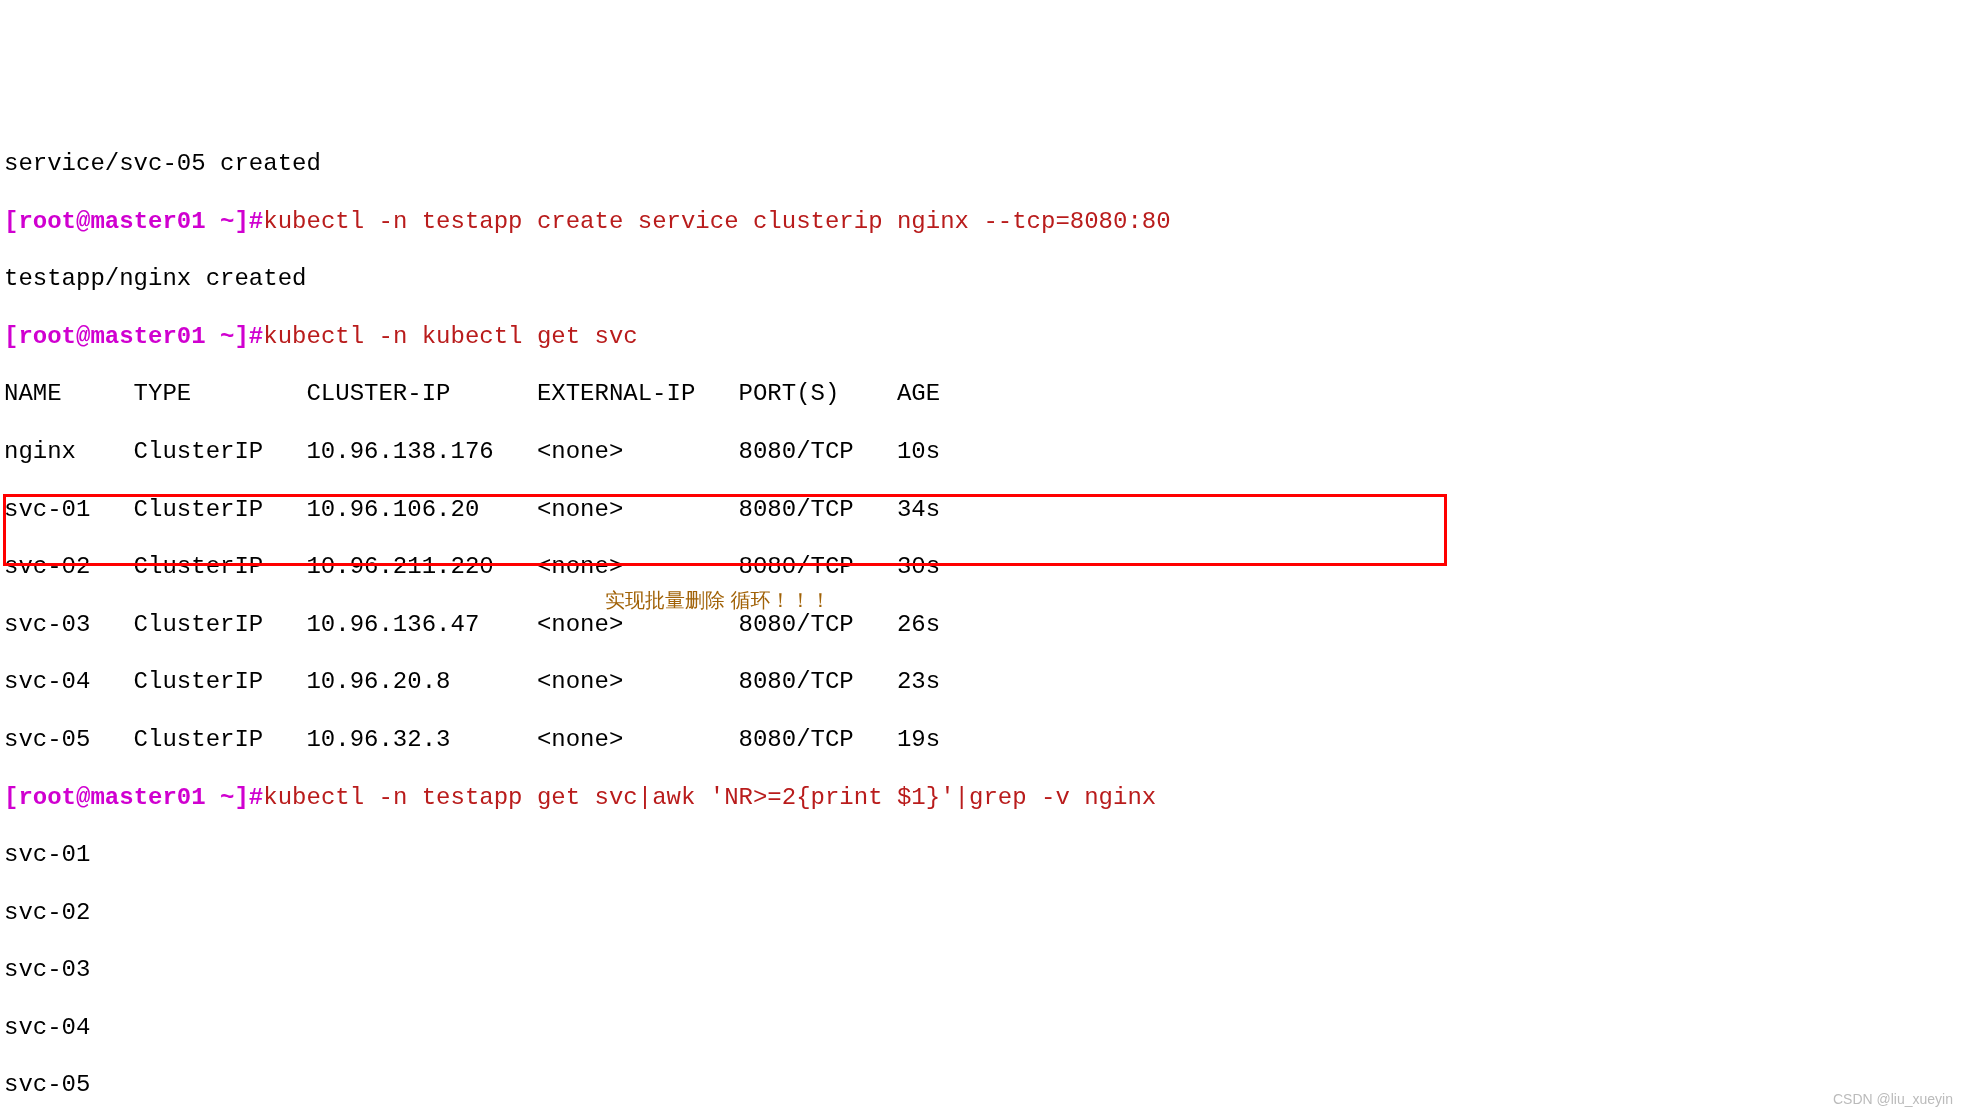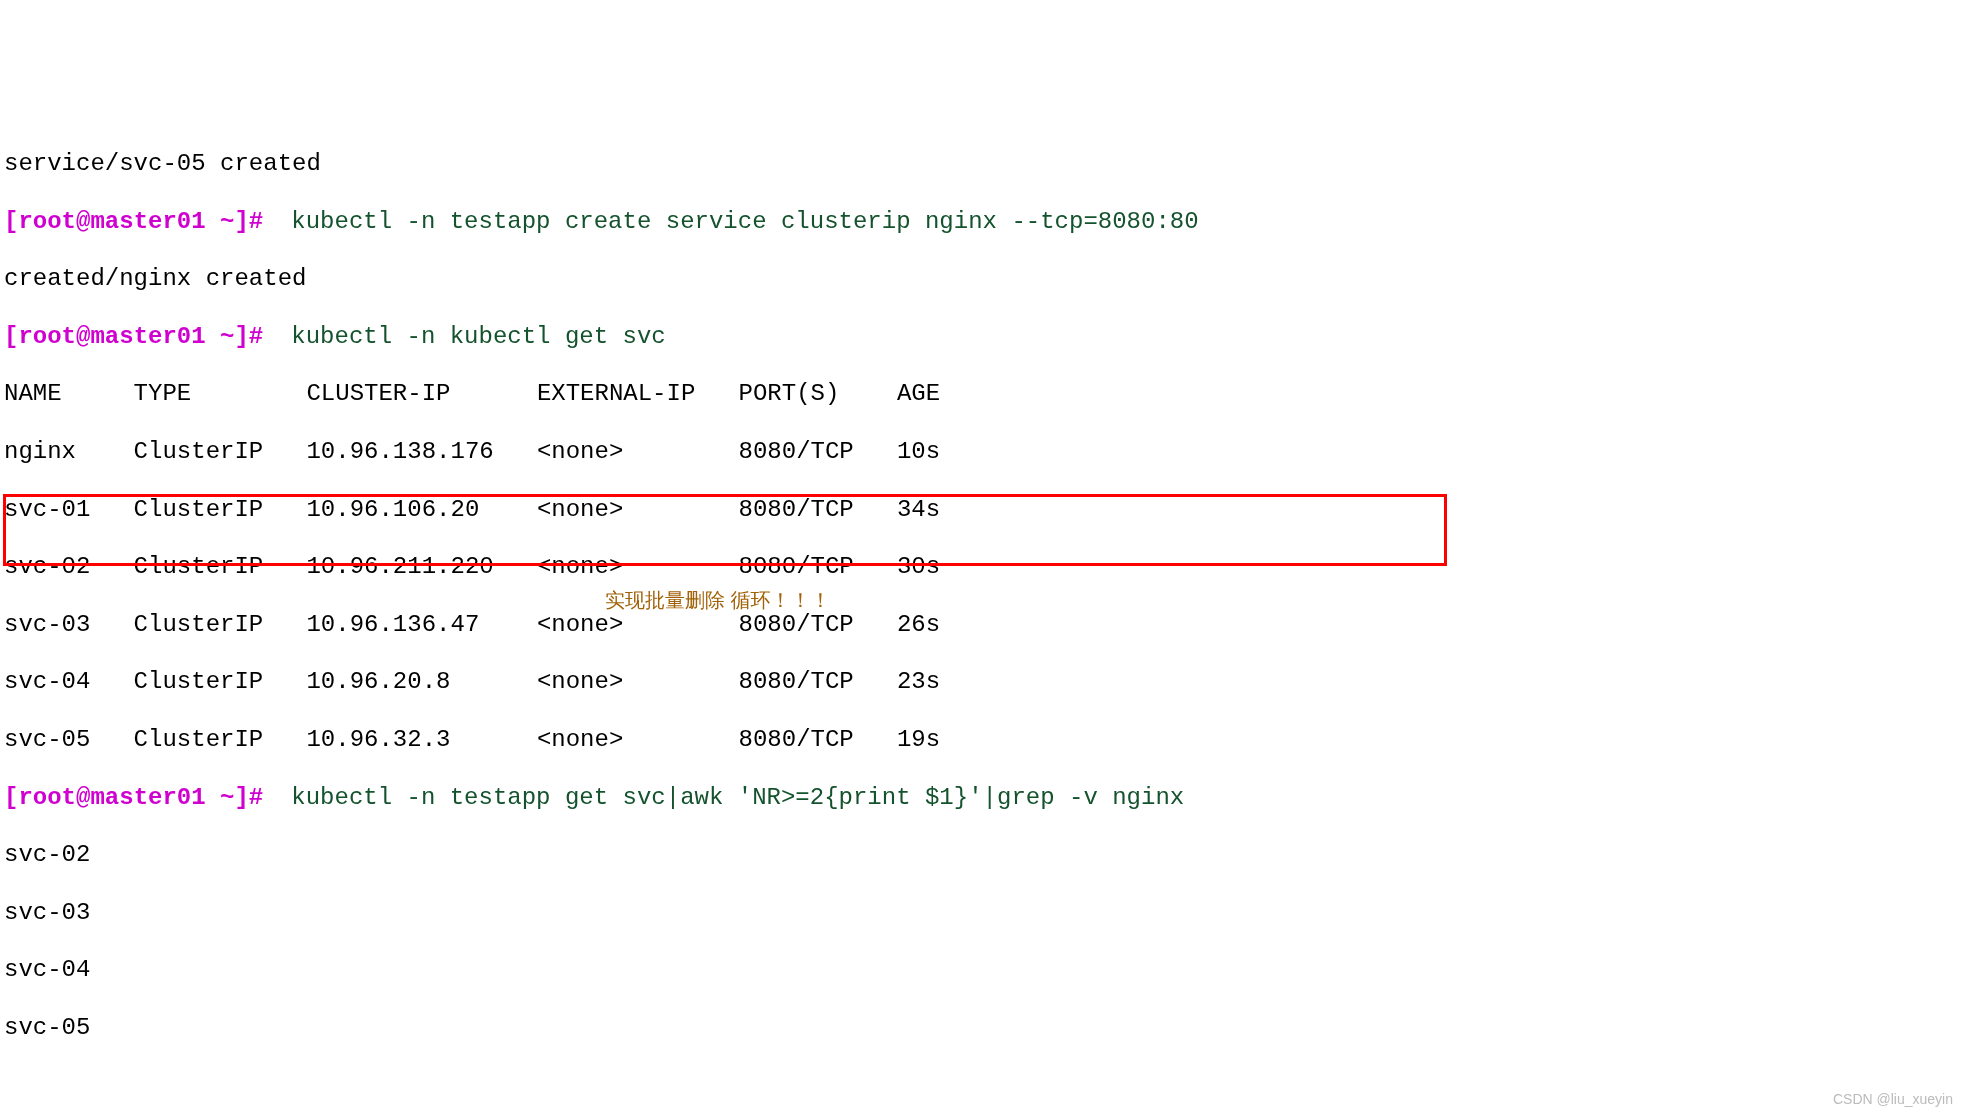--- a/index.html
+++ b/index.html
@@ -10,21 +10,21 @@
     line-height: 1.2;
     background: #ffffff;
     color: #000000;
     white-space: pre;
     overflow-x: hidden;
   }
   .term {
     padding: 6px 4px 4px 4px;
   }
   .magenta { color: #d000d0; font-weight: bold; }
-  .black { color: #14532d; margin-left: 28px; }
+  .black { color: #b91c1c; }
   .highlight-box {
     position: absolute;
     border: 3px solid #ff0000;
     pointer-events: none;
     z-index: 5;
   }
   .annotation {
     position: absolute;
     color: #a16207;
     font-family: sans-serif;
@@ -42,30 +42,31 @@
   .row { display: block; }
 </style>
 </head>
 <body>
 
 
 
 <div class="term">
 <span class="row">service/svc-05 created</span>
 <span class="row"><span class="magenta"><span>[</span><span>root@master01</span><span> ~</span><span>]#</span></span><span class="black">kubectl -n testapp create service clusterip nginx --tcp=8080:80</span></span>
-<span class="row">created/nginx created</span>
+<span class="row">testapp/nginx created</span>
 <span class="row"><span class="magenta"><span>[</span><span>root@master01</span><span> ~</span><span>]#</span></span><span class="black">kubectl -n kubectl get svc</span></span>
 <span class="row">NAME     TYPE        CLUSTER-IP      EXTERNAL-IP   PORT(S)    AGE</span>
 <span class="row">nginx    ClusterIP   10.96.138.176   &lt;none&gt;        8080/TCP   10s</span>
 <span class="row">svc-01   ClusterIP   10.96.106.20    &lt;none&gt;        8080/TCP   34s</span>
 <span class="row">svc-02   ClusterIP   10.96.211.220   &lt;none&gt;        8080/TCP   30s</span>
 <span class="row">svc-03   ClusterIP   10.96.136.47    &lt;none&gt;        8080/TCP   26s</span>
 <span class="row">svc-04   ClusterIP   10.96.20.8      &lt;none&gt;        8080/TCP   23s</span>
 <span class="row">svc-05   ClusterIP   10.96.32.3      &lt;none&gt;        8080/TCP   19s</span>
 <span class="row"><span class="magenta"><span>[</span><span>root@master01</span><span> ~</span><span>]#</span></span><span class="black">kubectl -n testapp get svc|awk 'NR&gt;=2{print $1}'|grep -v nginx</span></span>
+<span class="row">svc-01</span>
 <span class="row">svc-02</span>
 <span class="row">svc-03</span>
 <span class="row">svc-04</span>
 <span class="row">svc-05</span>
 
 
 
 
 
 

